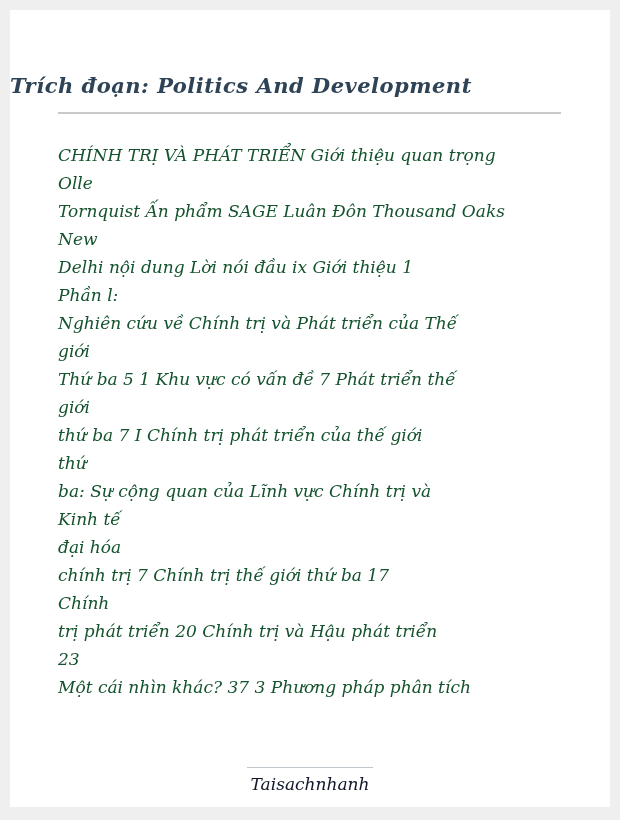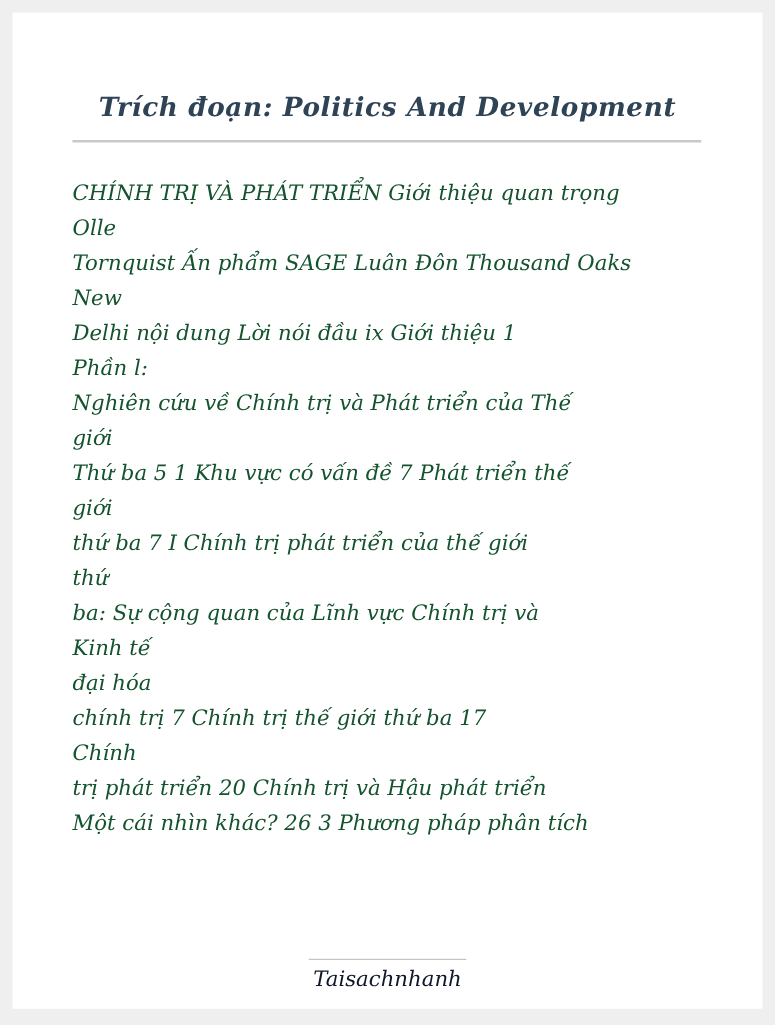--- a/index.html
+++ b/index.html
@@ -13,21 +13,20 @@
   .page {
     position: absolute;
     top: 10px;
     left: 10px;
     width: 600px;
     height: 797px;
     background: #ffffff;
   }
   .title {
     margin-top: 63px;
-    text-align: center;
     font-style: italic;
     font-weight: bold;
     font-size: 21px;
     letter-spacing: 0.5px;
     color: #2e4356;
     font-family: "DejaVu Serif", "Liberation Serif", serif;
   }
   .header-rule {
     margin: 14px 49px 0 48px;
     border-bottom: 2px solid #c9c9c9;
@@ -81,21 +80,22 @@
     <div class="line">Thứ ba 5 1 Khu vực có vấn đề 7 Phát triển thế</div>
     <div class="line">giới</div>
     <div class="line">thứ ba 7 I Chính trị phát triển của thế giới</div>
     <div class="line">thứ</div>
     <div class="line">ba: Sự cộng quan của Lĩnh vực Chính trị và</div>
     <div class="line">Kinh tế</div>
     <div class="line">đại hóa</div>
     <div class="line">chính trị 7 Chính trị thế giới thứ ba 17</div>
     <div class="line">Chính</div>
     <div class="line">trị phát triển 20 Chính trị và Hậu phát triển</div>
-    <div class="line">Một cái nhìn khác? 26 3 Phương pháp phân tích</div>
+    <div class="line">23</div>
+    <div class="line">Một cái nhìn khác? 37 3 Phương pháp phân tích</div>
   </div>
 
   <div class="footer">
     <div class="footer-rule"></div>
     <div class="brand">Taisachnhanh</div>
   </div>
 
 </div>
 
 </body></html>

